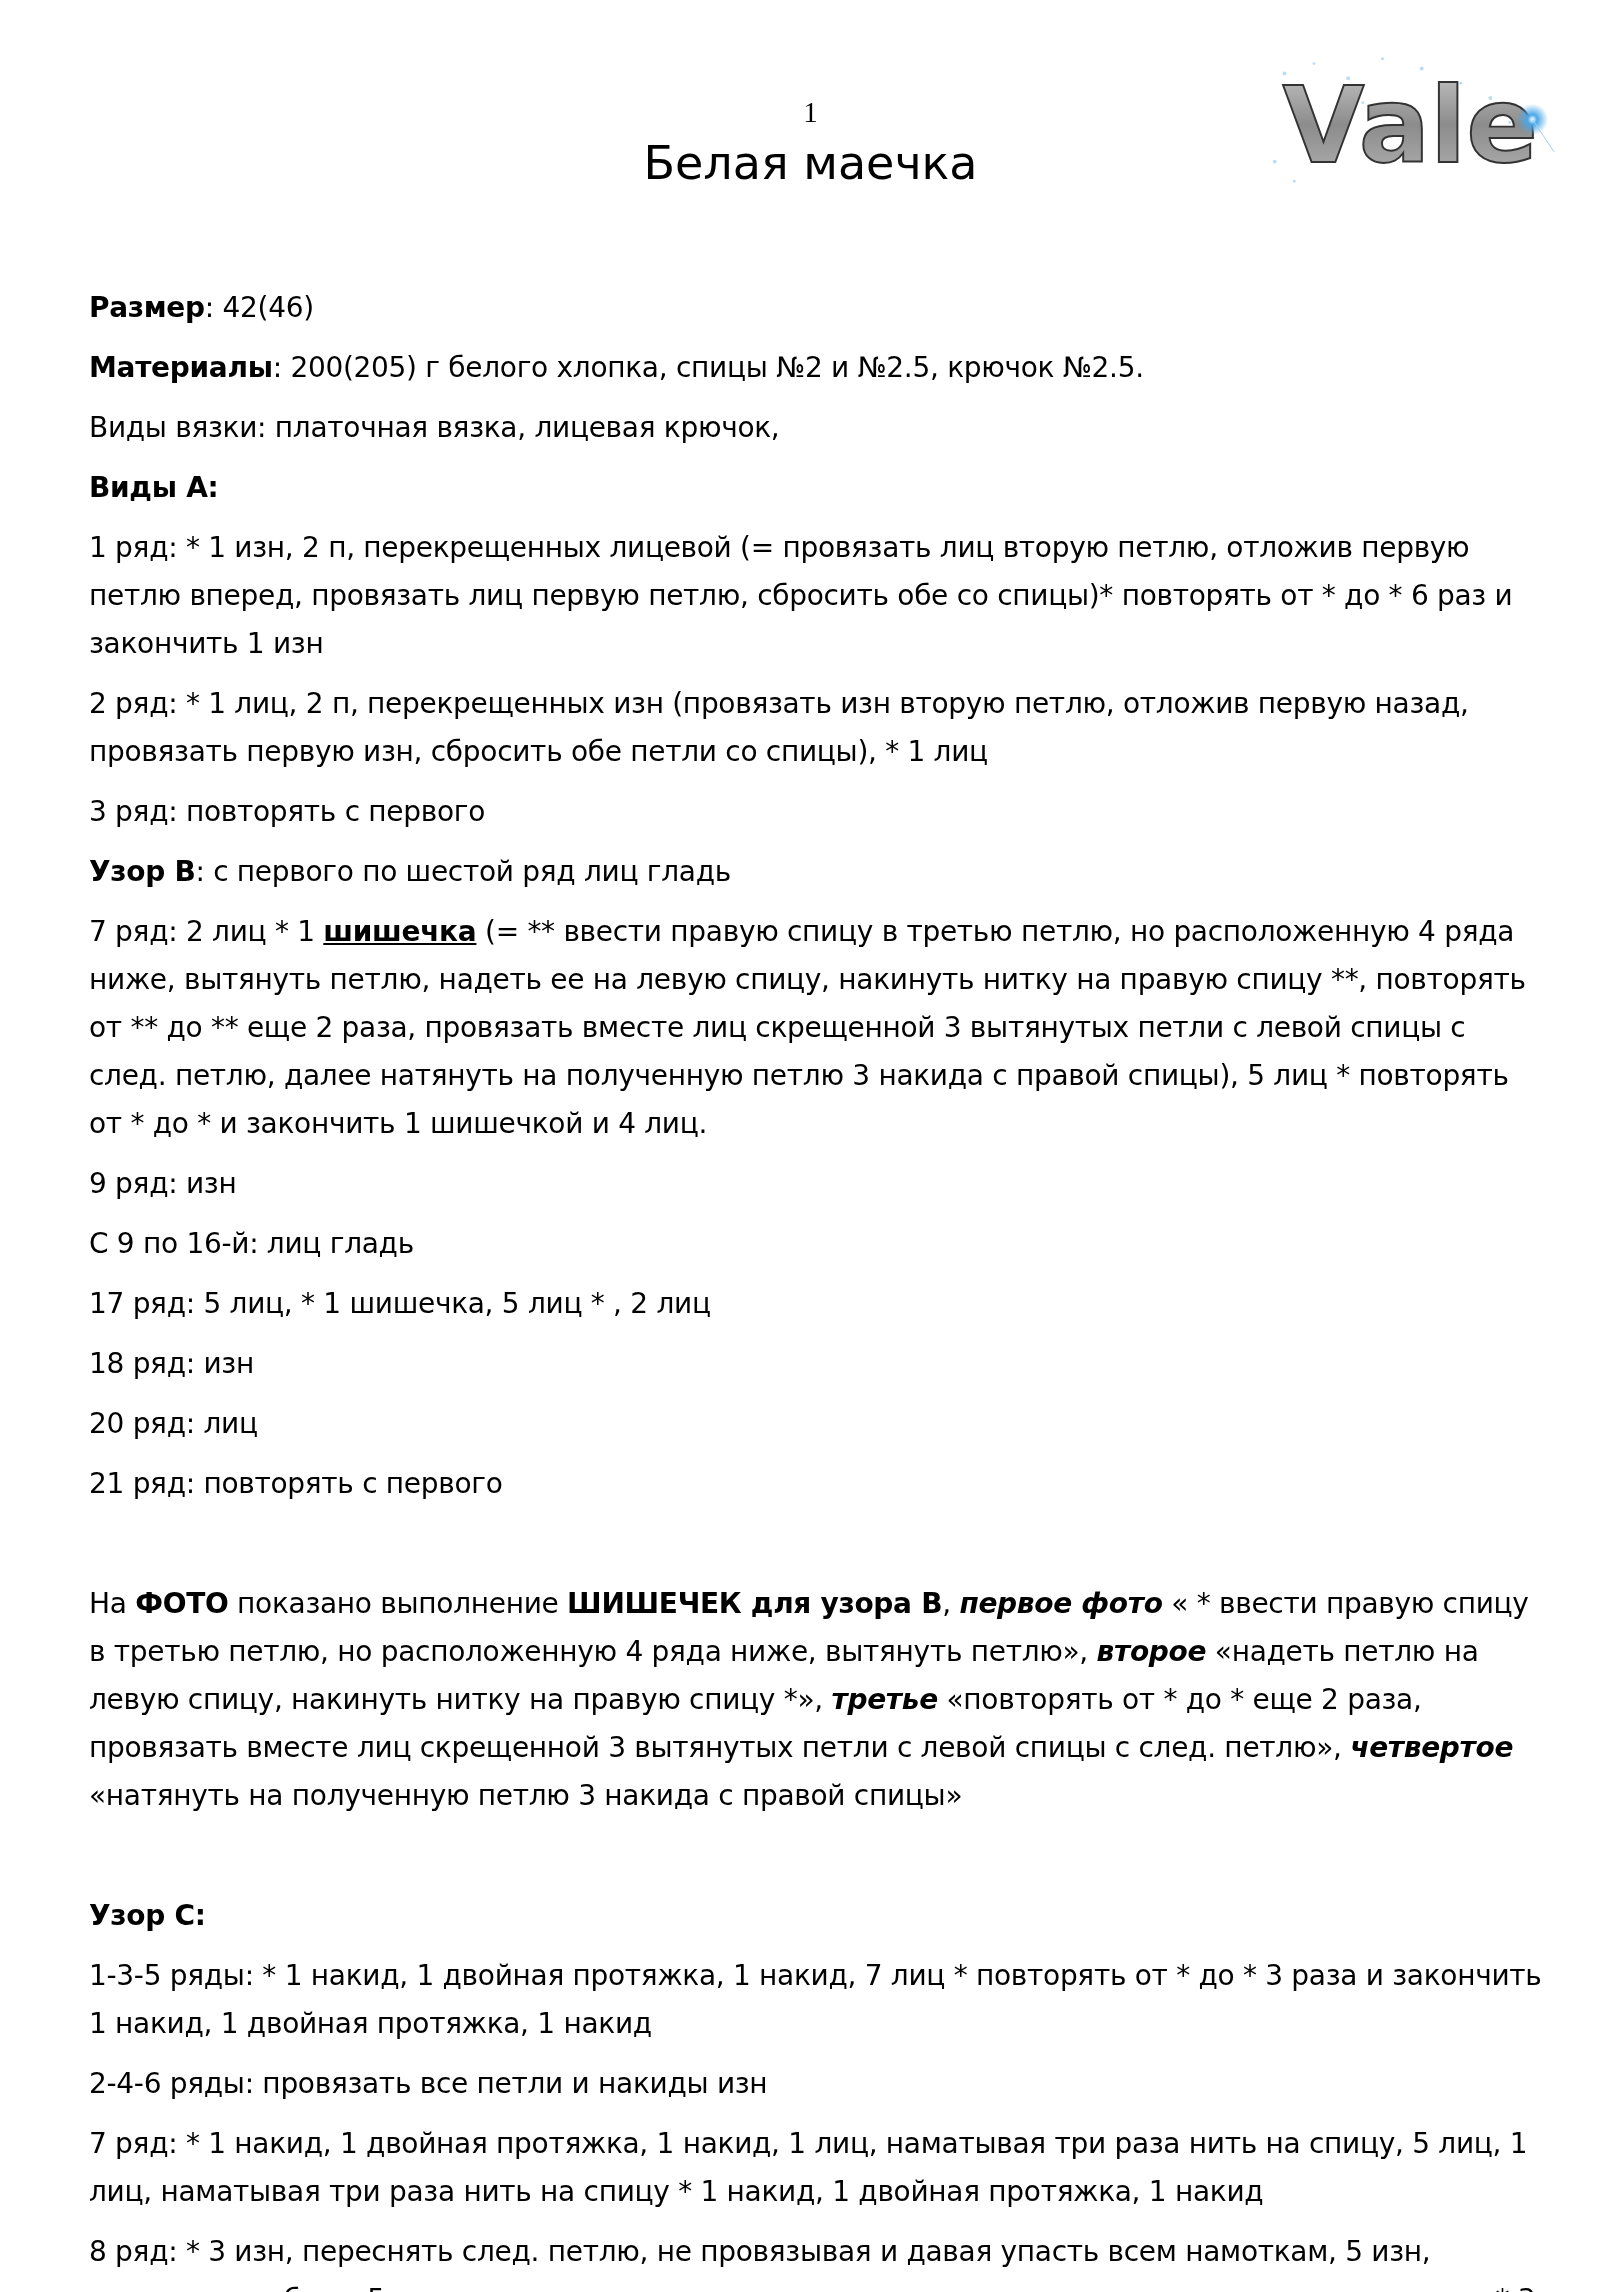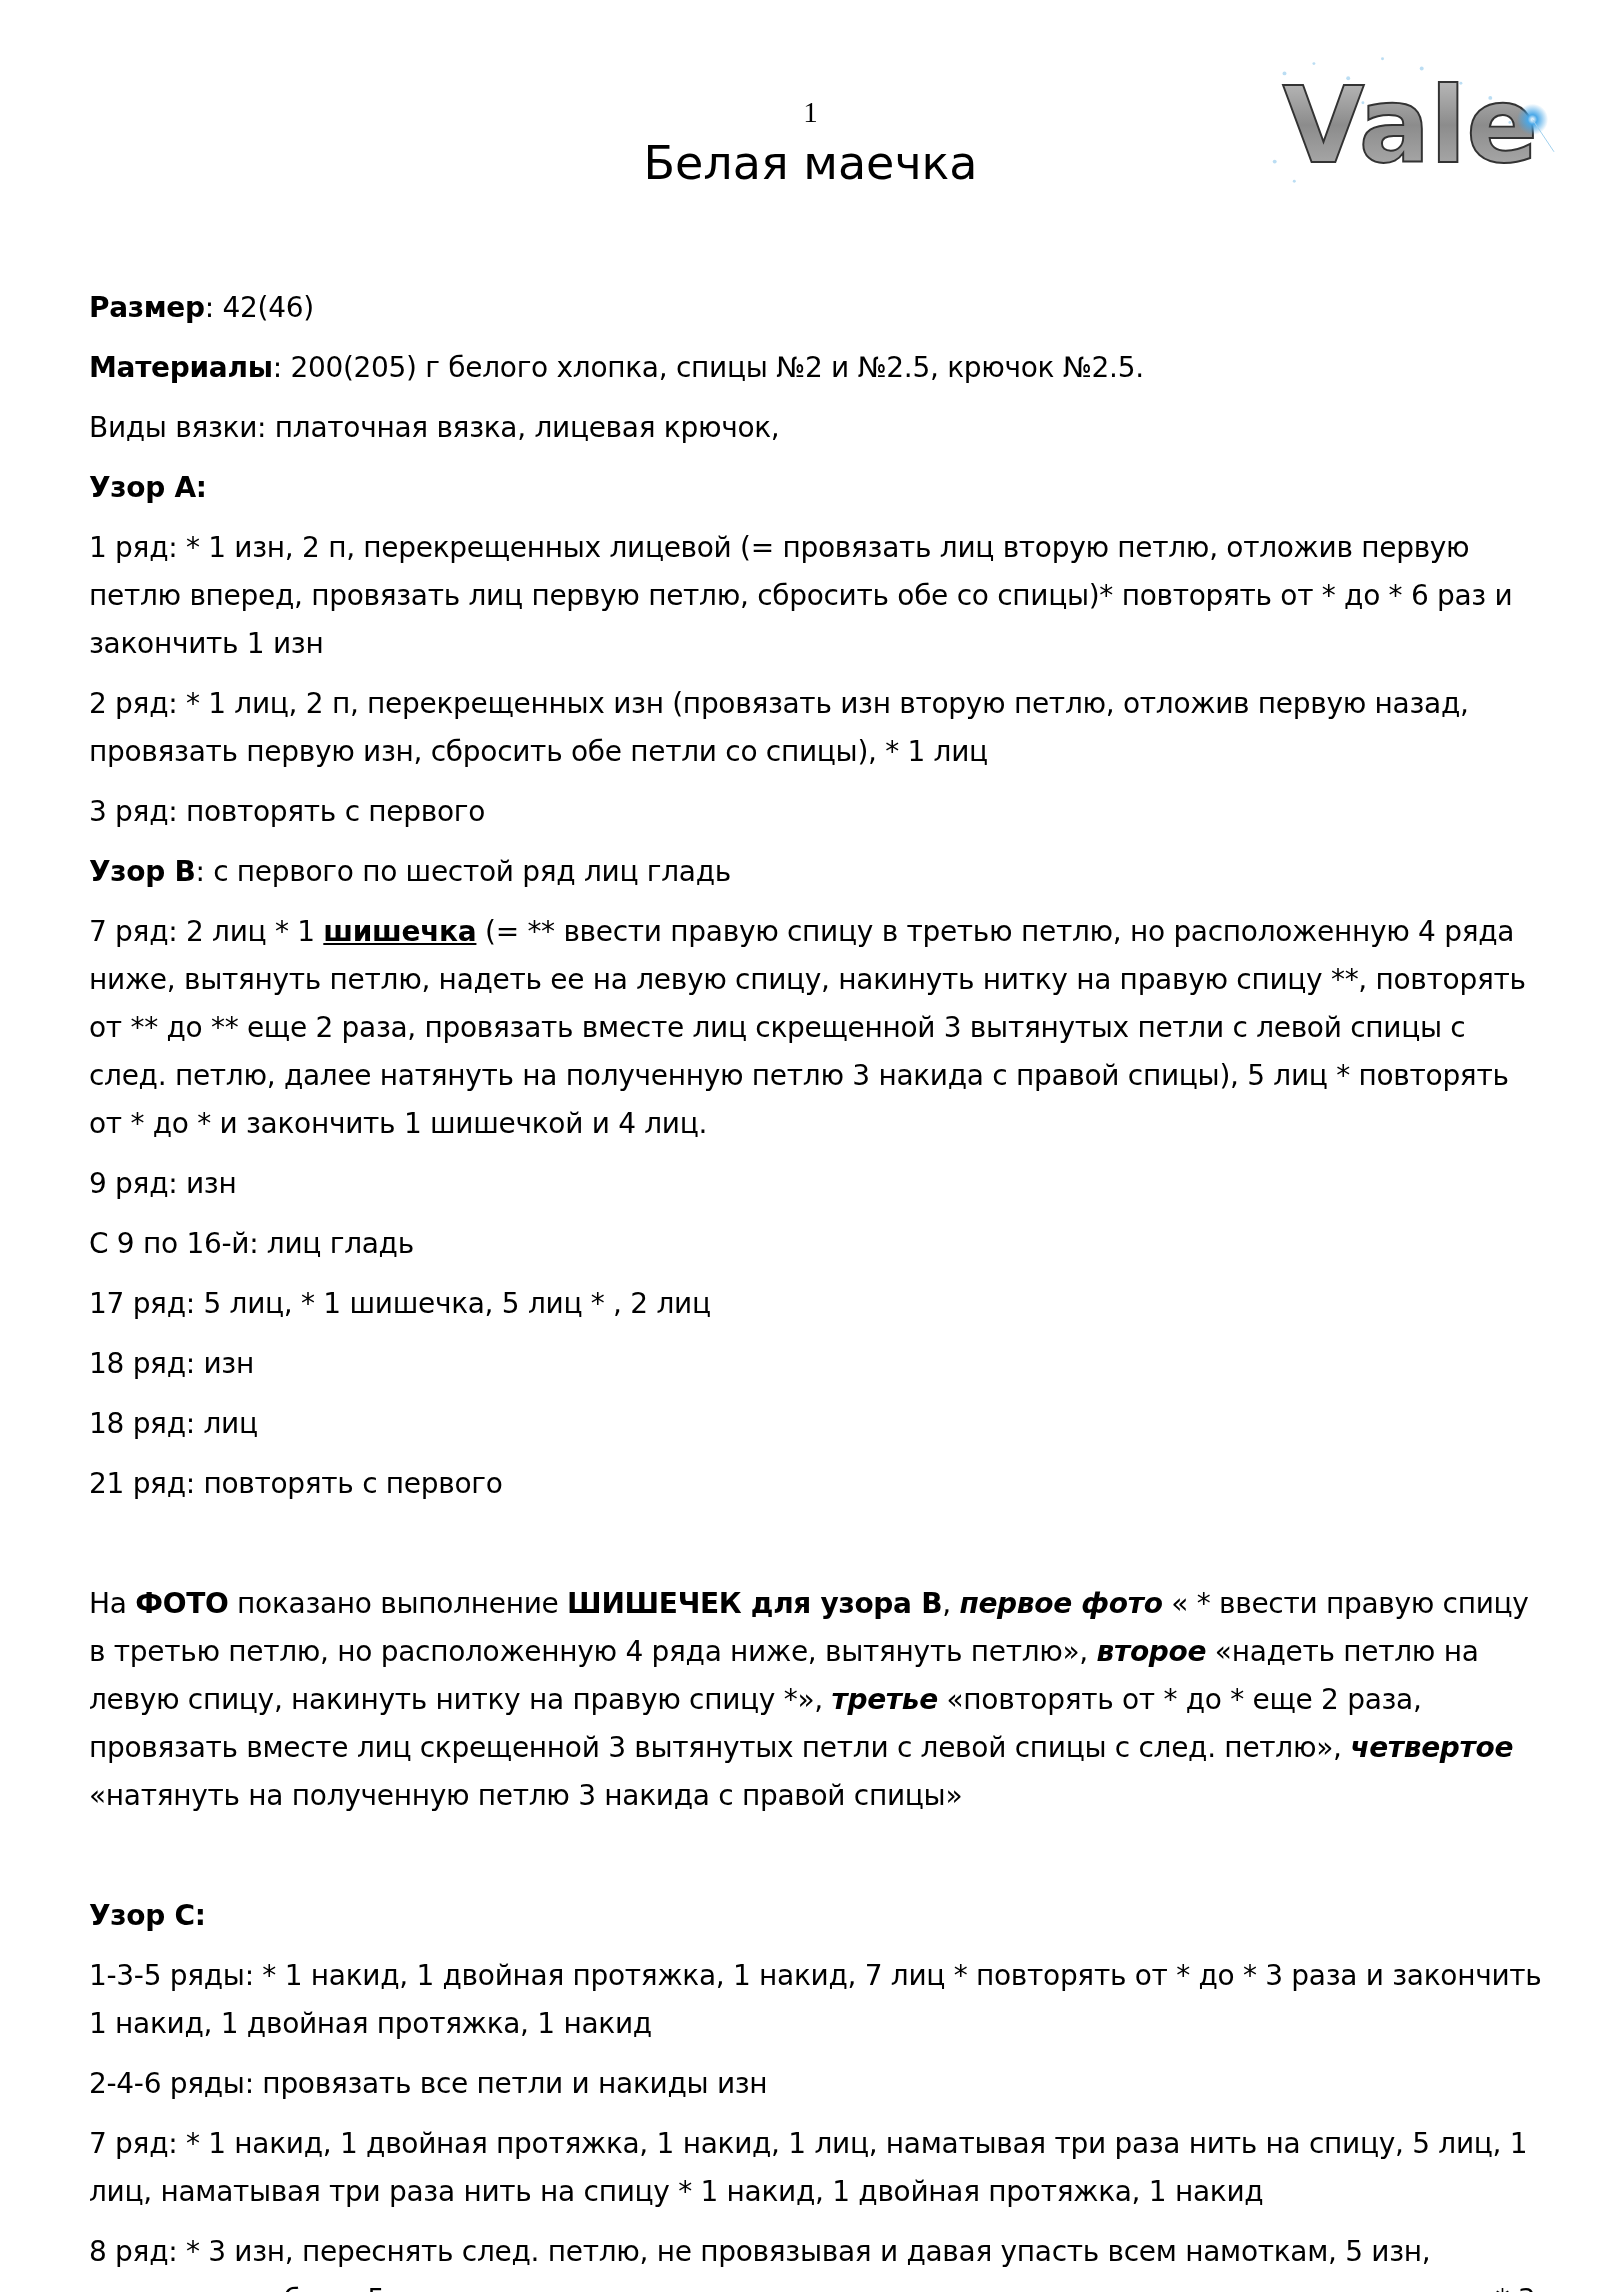--- a/index.html
+++ b/index.html
@@ -68,32 +68,32 @@
   </svg>
 </div>
 
 <div class="title">Белая маечка</div>
 
 <div class="content">
   <p><b>Размер</b><span>: 42(46)</span></p>
   <p><b>Материалы</b><span>: 200(205) г белого хлопка, спицы №2 и №2.5, крючок №2.5.</span></p>
   <p>Виды вязки: платочная вязка, лицевая крючок,</p>
 
-  <p><b>Узор А:</b></p>
+  <p><b>Виды А:</b></p>
   <p>1 ряд: * 1 изн, 2 п, перекрещенных лицевой (= провязать лиц вторую петлю, отложив первую петлю вперед, провязать лиц первую петлю, сбросить обе со спицы)* повторять от * до * 6 раз и закончить 1 изн</p>
   <p>2 ряд: * 1 лиц, 2 п, перекрещенных изн (провязать изн вторую петлю, отложив первую назад, провязать первую изн, сбросить обе петли со спицы), * 1 лиц</p>
   <p>3 ряд: повторять с первого</p>
 
   <p><b>Узор В</b><span>: с первого по шестой ряд лиц гладь</span></p>
   <p><span>7 ряд: 2 лиц * 1 </span><span class="bu">шишечка</span><span> (= ** ввести правую спицу в третью петлю, но расположенную 4 ряда ниже, вытянуть петлю, надеть ее на левую спицу, накинуть нитку на правую спицу **, повторять от ** до ** еще 2 раза, провязать вместе лиц скрещенной 3 вытянутых петли с левой спицы с след. петлю, далее натянуть на полученную петлю 3 накида с правой спицы), 5 лиц *  повторять от * до * и закончить 1 шишечкой и 4 лиц.</span></p>
   <p>9 ряд: изн</p>
   <p>С 9 по 16-й: лиц гладь</p>
   <p>17 ряд: 5 лиц, * 1 шишечка, 5 лиц * , 2 лиц</p>
   <p>18 ряд: изн</p>
-  <p>18 ряд: лиц</p>
+  <p>20 ряд: лиц</p>
   <p>21 ряд: повторять с первого</p>
 
   <div class="blank"></div>
 
   <p><span>На </span><b>ФОТО</b><span> показано выполнение </span><b>ШИШЕЧЕК для узора В</b><span>, </span><span class="bi">первое фото</span><span> « * ввести правую спицу в третью петлю, но расположенную 4 ряда ниже, вытянуть петлю», </span><span class="bi">второе</span><span> «надеть петлю на левую спицу, накинуть нитку на правую спицу *», </span><span class="bi">третье</span><span> «повторять от * до * еще 2 раза, провязать вместе лиц скрещенной 3 вытянутых петли с левой спицы с след. петлю», </span><span class="bi">четвертое</span><span> «натянуть на полученную петлю 3 накида с правой спицы»</span></p>
 
   <div class="blank"></div>
 
   <p><b>Узор С:</b></p>
   <p>1-3-5 ряды: * 1 накид, 1 двойная протяжка, 1 накид, 7 лиц * повторять от * до * 3 раза и закончить 1 накид, 1 двойная протяжка, 1 накид</p>

